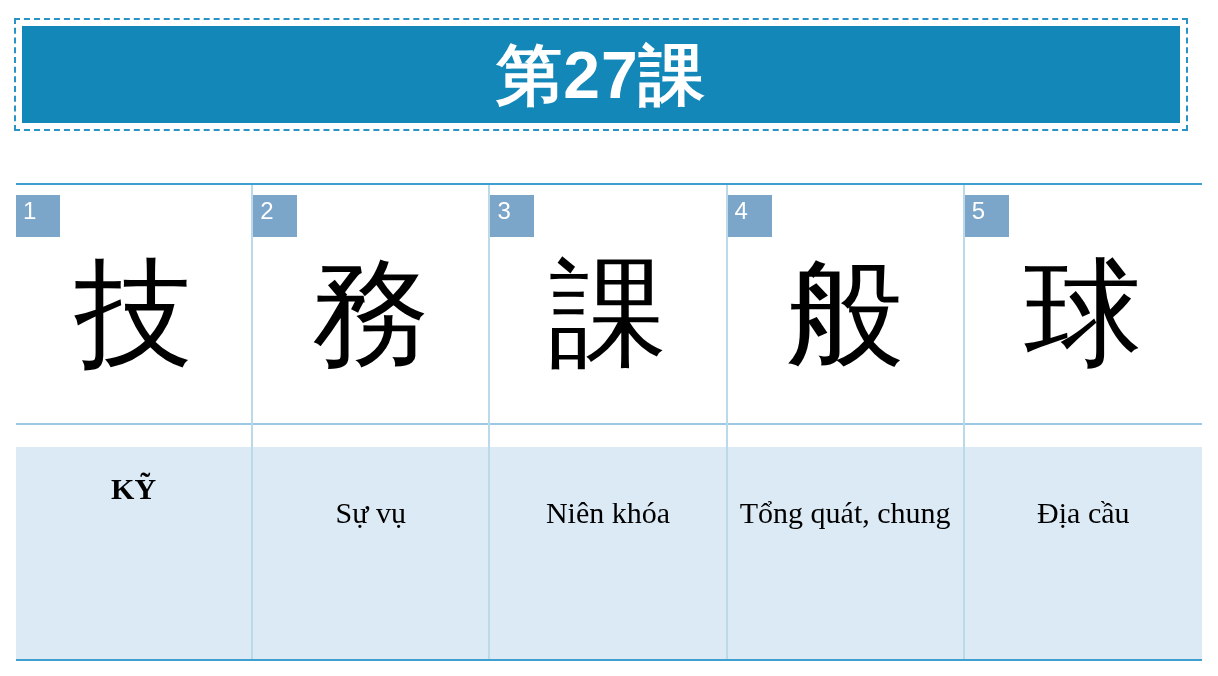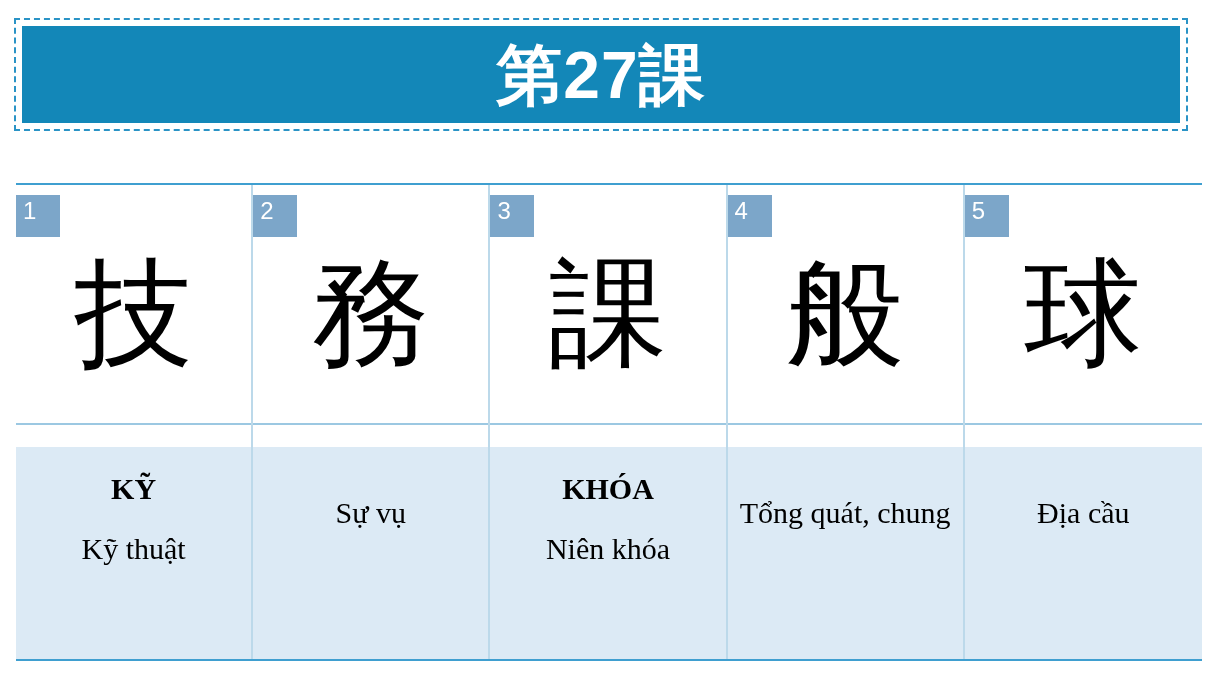--- a/index.html
+++ b/index.html
@@ -144,41 +144,39 @@
 
   <div class="table">
 
     <div class="col">
       <div class="cell-han">
         <span class="num-badge">1</span>
         <span class="han">技</span>
       </div>
       <div class="cell-viet">
         <div class="viet-upper">KỸ</div>
-        <div class="viet-gloss">Kỹ thuật</div>
       </div>
     </div>
 
     <div class="col">
       <div class="cell-han">
         <span class="num-badge">2</span>
         <span class="han">務</span>
       </div>
       <div class="cell-viet">
         <div class="viet-gloss">Sự vụ</div>
       </div>
     </div>
 
     <div class="col">
       <div class="cell-han">
         <span class="num-badge">3</span>
         <span class="han">課</span>
       </div>
       <div class="cell-viet">
-        <div class="viet-upper">KHÓA</div>
         <div class="viet-gloss">Niên khóa</div>
       </div>
     </div>
 
     <div class="col">
       <div class="cell-han">
         <span class="num-badge">4</span>
         <span class="han">般</span>
       </div>
       <div class="cell-viet">

